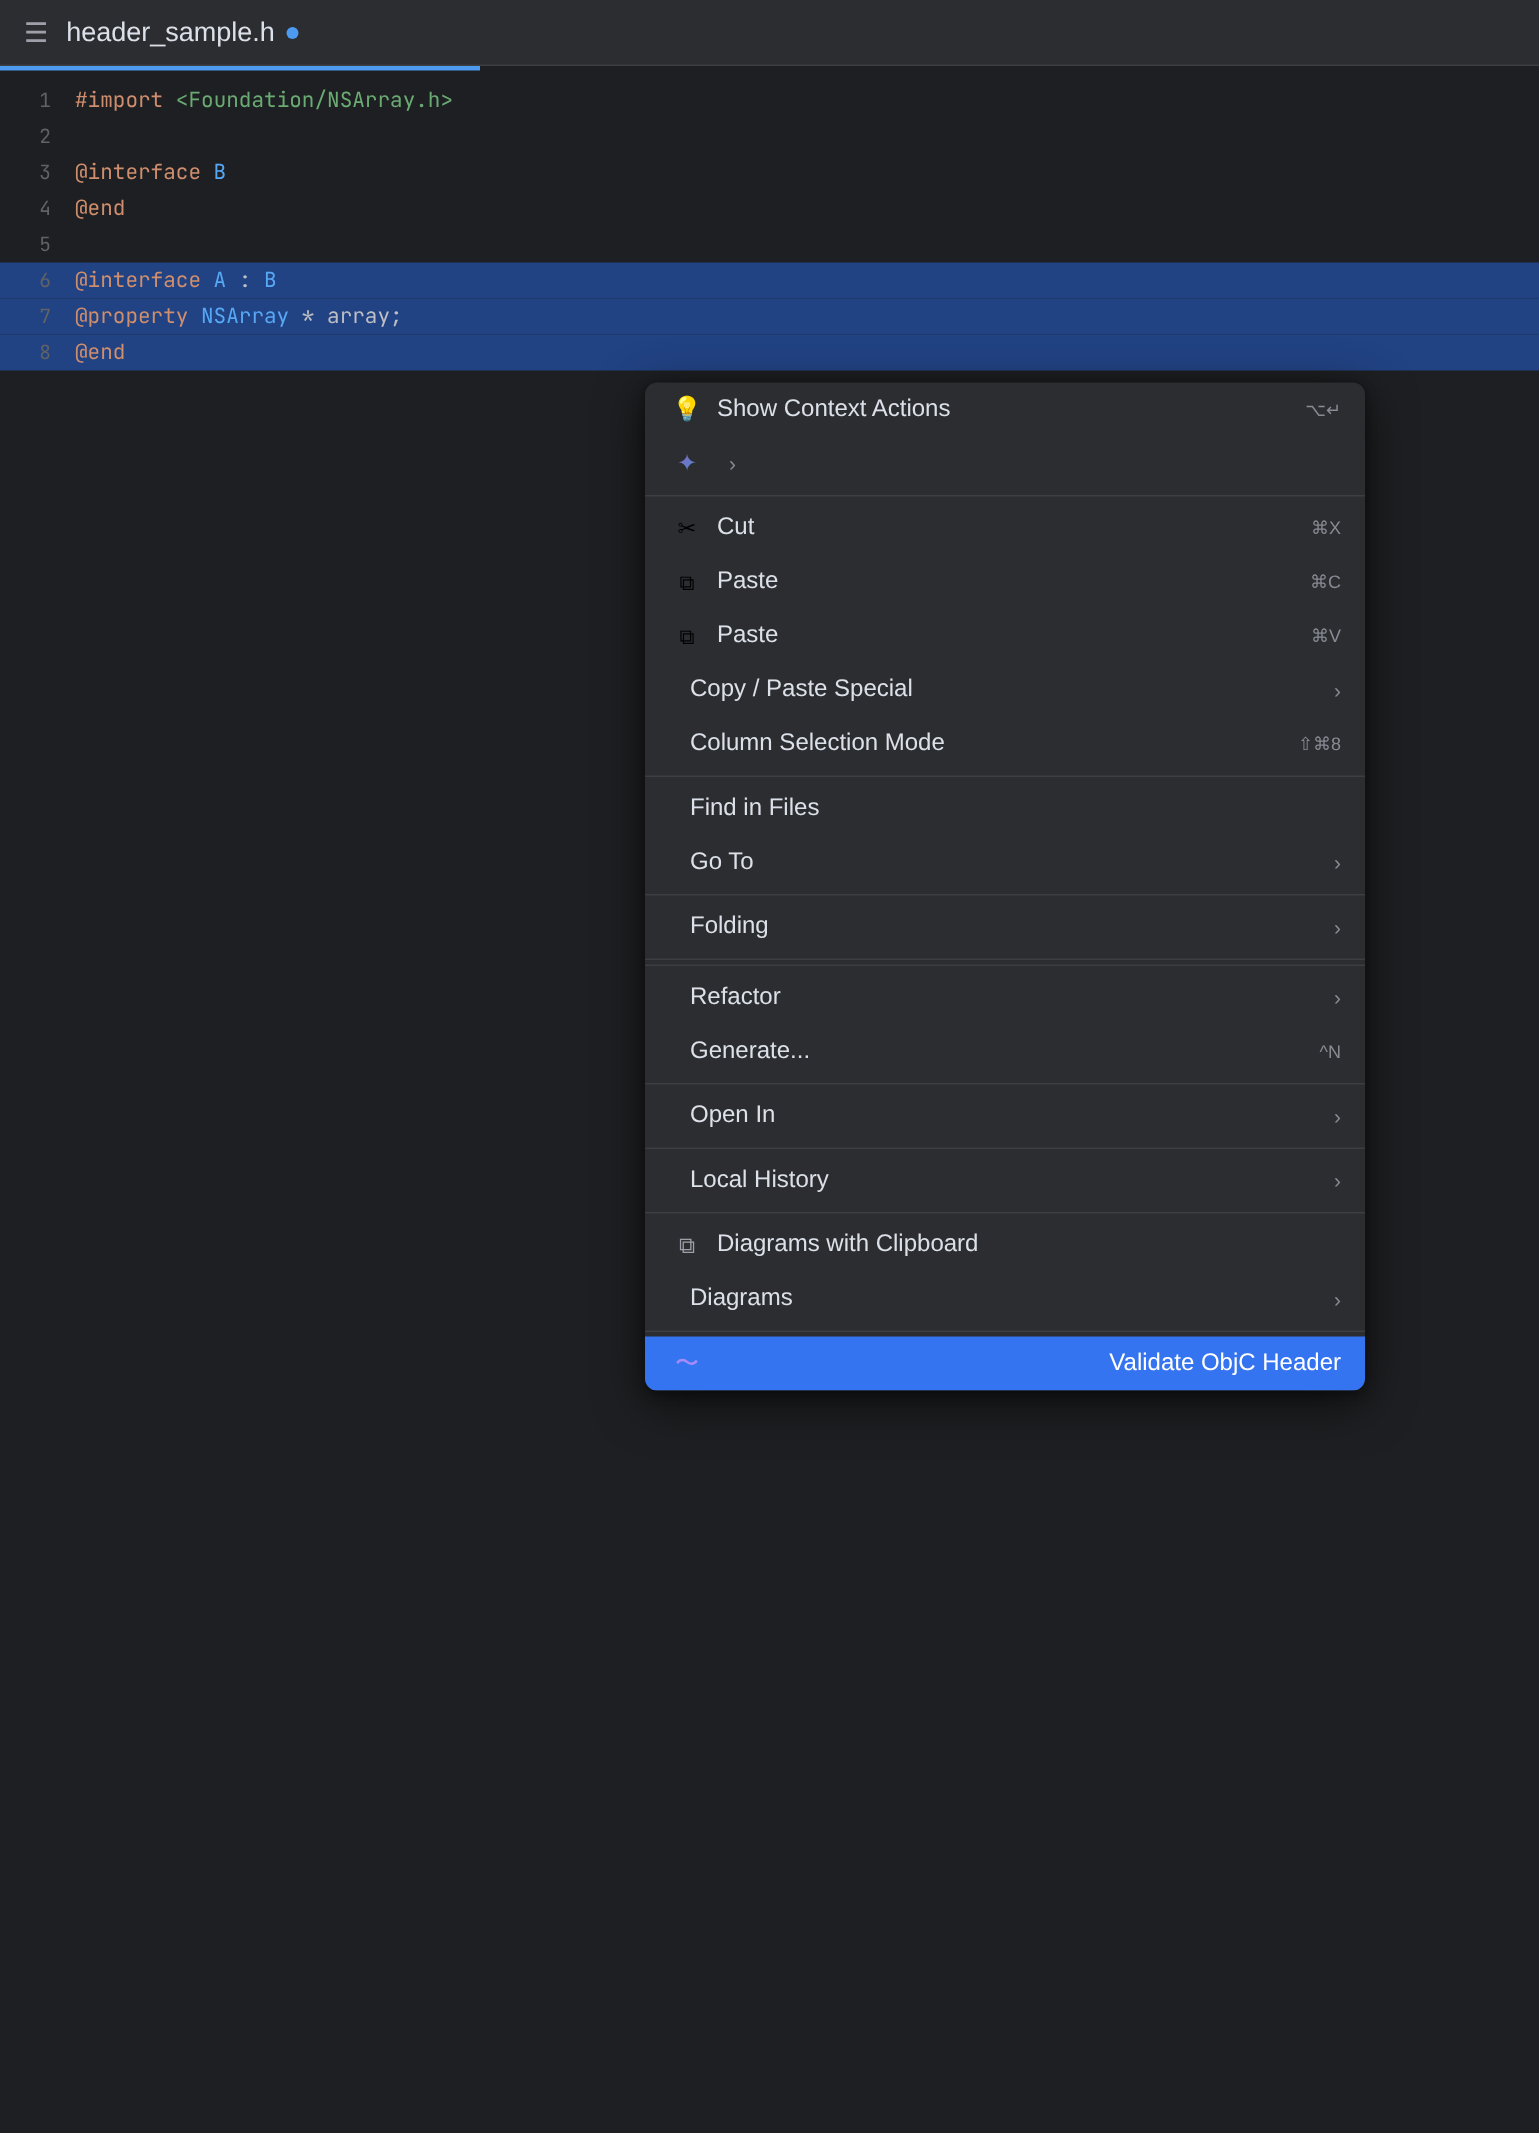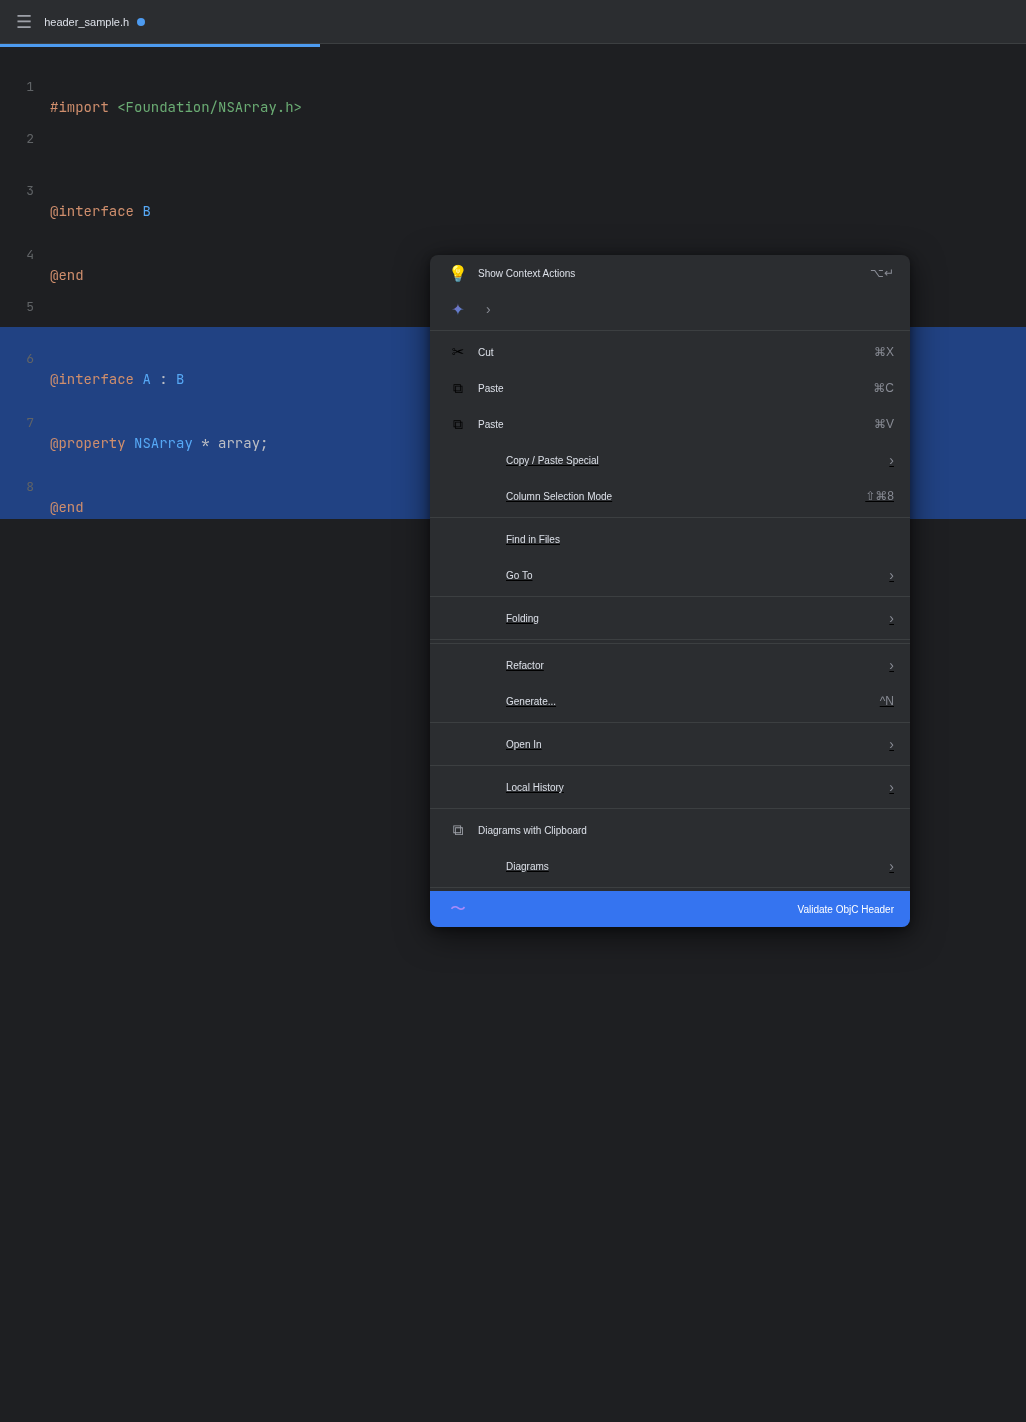--- a/index.html
+++ b/index.html
@@ -34,21 +34,21 @@
 
     .hamburger-icon {
       color: #9da0a8;
       font-size: 18px;
       margin-right: 12px;
       cursor: pointer;
     }
 
     .tab-title {
       color: #dce0e8;
-      font-size: 11px;
+      font-size: 18px;
       font-weight: 500;
     }
 
     .tab-dot {
       width: 8px;
       height: 8px;
       background: #4d9bf0;
       border-radius: 50%;
       display: inline-block;
       margin-left: 8px;
@@ -80,21 +80,20 @@
       text-align: right;
       padding-right: 16px;
       user-select: none;
       font-size: 13px;
       flex-shrink: 0;
     }
 
     .line-content {
       color: #bcbec4;
       white-space: pre;
-      margin-top: 40px;
     }
 
     .line-content .keyword {
       color: #cf8e6d;
     }
 
     .line-content .class-name {
       color: #56a8f5;
     }
 
@@ -135,21 +134,21 @@
       align-items: center;
       justify-content: center;
       margin-right: 8px;
       flex-shrink: 0;
       font-size: 16px;
     }
 
     .menu-item-label {
       flex: 1;
       color: #dce0e8;
-      font-size: 10px;
+      font-size: 16px;
     }
 
     .menu-item-shortcut {
       color: #888b94;
       font-size: 12px;
       margin-left: auto;
     }
 
     .menu-item-arrow {
       color: #888b94;
@@ -157,22 +156,21 @@
       margin-left: 8px;
     }
 
     .menu-divider {
       height: 1px;
       background: #3c3f41;
       margin: 3px 0;
     }
 
     .menu-item-indent {
-      padding-left: 76px;
-      text-decoration: underline;
+      padding-left: 30px;
     }
 
     
     .ai-icon {
       font-size: 16px;
       background: linear-gradient(135deg, #9b59b6, #3498db);
       -webkit-background-clip: text;
       -webkit-text-fill-color: transparent;
       background-clip: text;
     }

